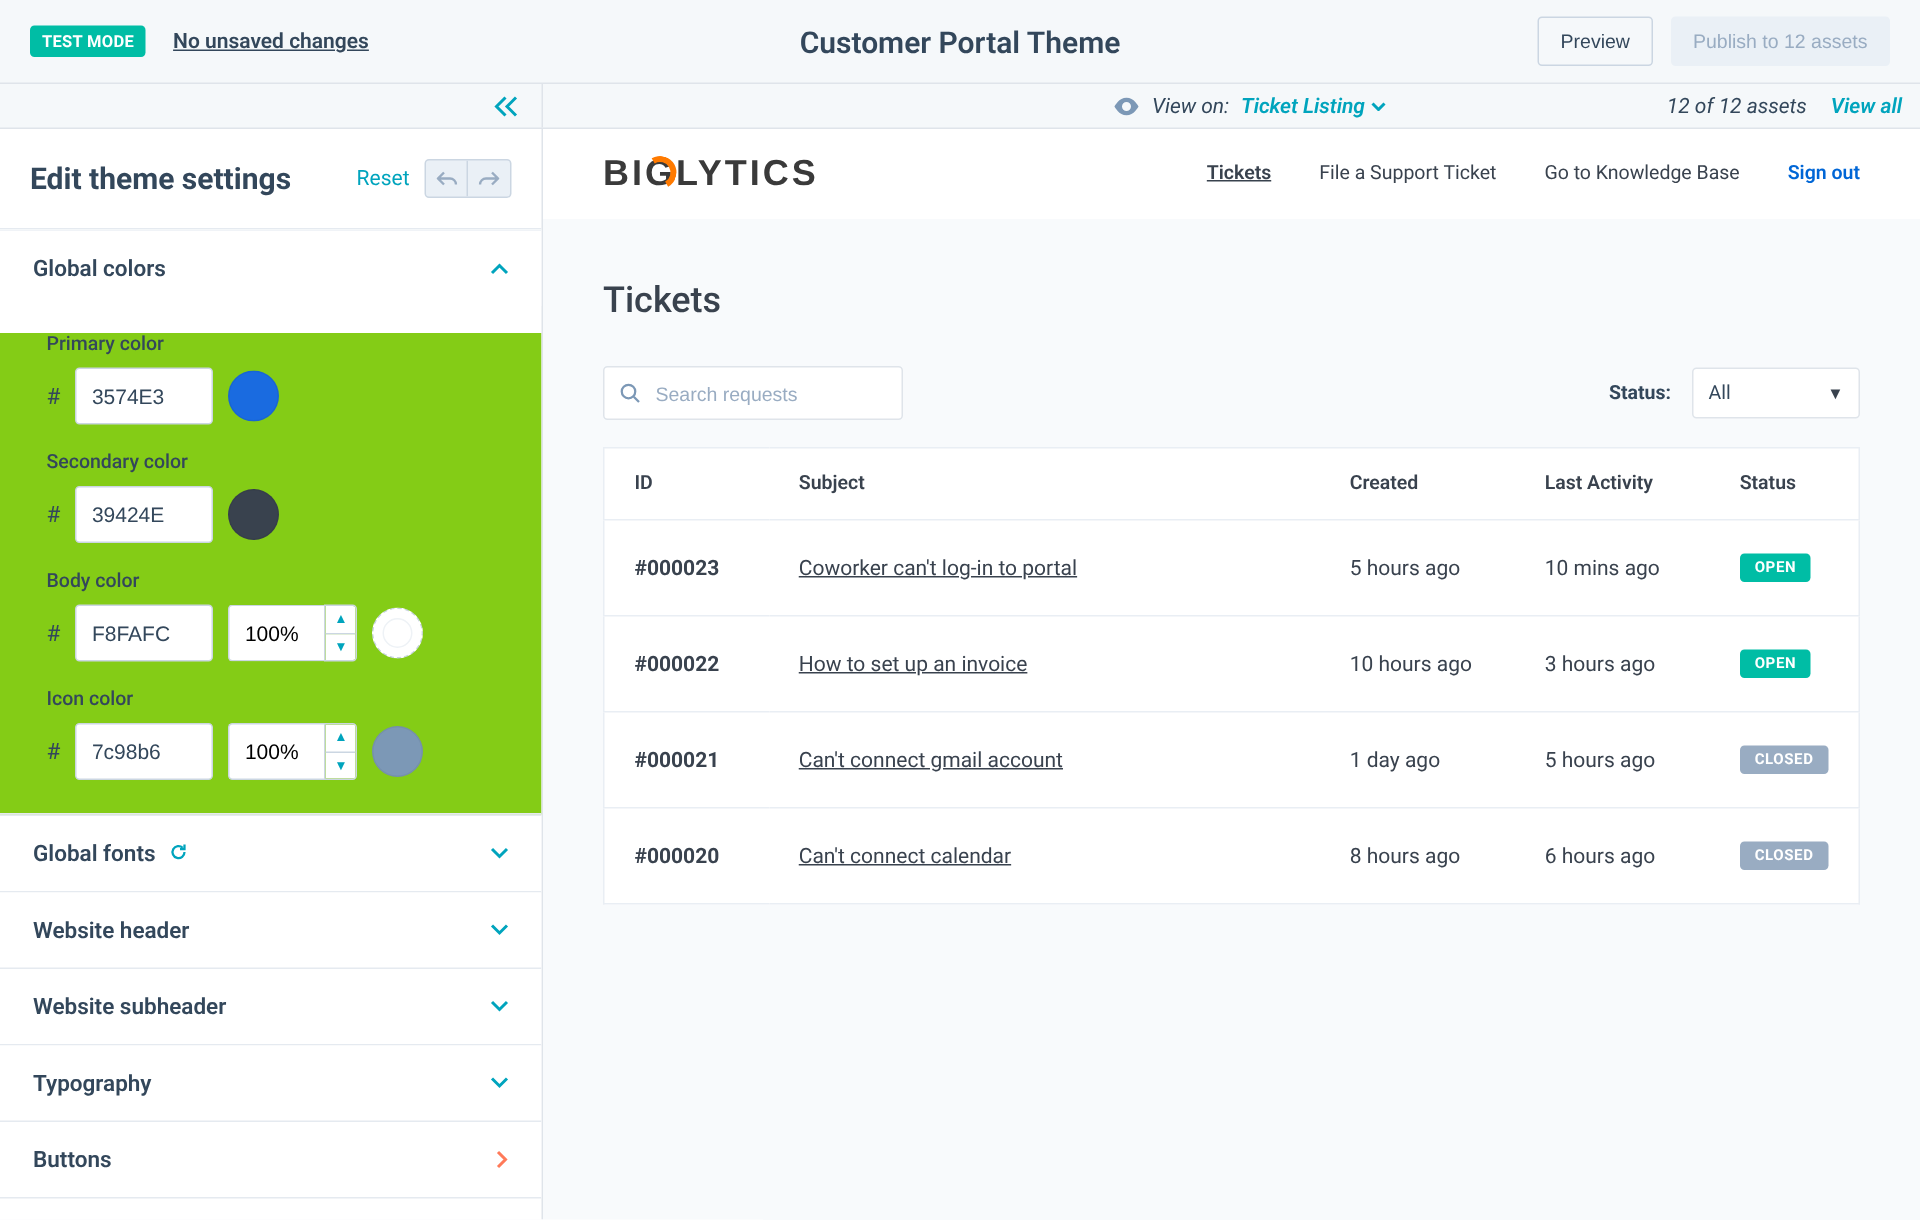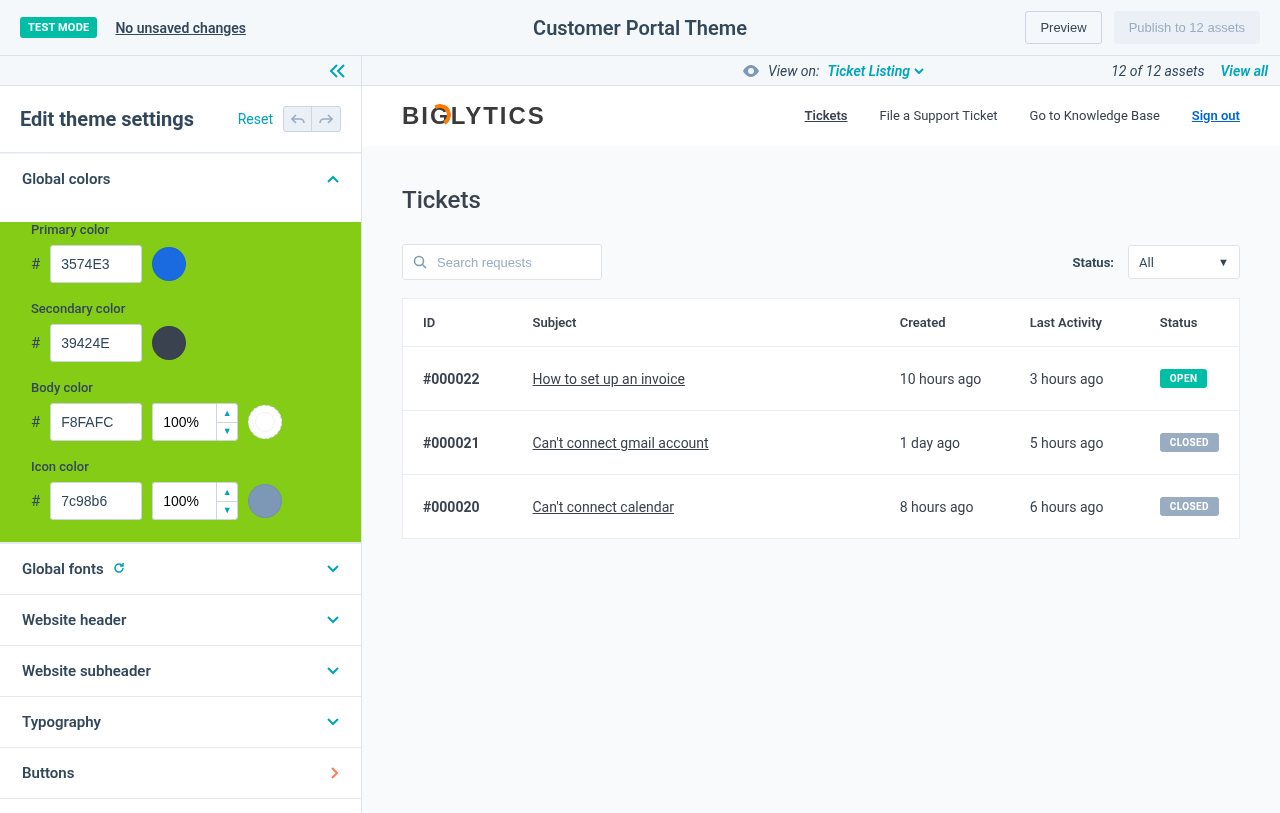--- a/index.html
+++ b/index.html
@@ -67,21 +67,21 @@
   .collapsed-list .section-head { background:#fff; border-bottom:1px solid #e5eaf0; border-top:none; }
 
   
   .pv-header { height:60px; display:flex; align-items:center; padding:0 40px 0 40px; border-bottom:1px solid #fff; }
   .logo { font-family: Arial, sans-serif; font-size:24px; font-weight:800; letter-spacing:2px; color:#3a3a3a; display:flex; align-items:center; }
   .logo .g { color:#3a3a3a; position:relative; }
   .logo .g::before { content:''; position:absolute; left:-1px; top:2px; width:14px; height:14px; border:4px solid transparent; border-top-color:#ff7a00; border-right-color:#ff7a00; border-radius:50%; transform:rotate(15deg); }
   .pv-nav { margin-left:auto; display:flex; gap:32px; font-size:13px; align-items:center; }
   .pv-nav a { color:#39424e; text-decoration:none; cursor:pointer; }
   .pv-nav a.active { text-decoration:underline; font-weight:600; }
-  .pv-nav a.signout { color:#0066d6; text-decoration:underline; font-weight:600; }
+  .pv-nav a.signout { color:#0066d6; font-weight:600; }
 
   .pv-body { background:#f8fafc; padding:40px 40px; min-height:calc(100% - 60px); }
   .pv-h1 { font-size:24px; font-weight:500; color:#39424e; margin:0 0 30px 0; }
 
   .toolbar-row { display:flex; align-items:center; margin-bottom:18px; }
   .search-box { width:200px; height:36px; border:1px solid #dfe4ea; border-radius:3px; background:#fff; display:flex; align-items:center; padding:0 10px; gap:8px; }
   .search-box input { border:none; outline:none; font-size:13px; flex:1; background:transparent; color:#7c98b6; }
   .search-box input::placeholder { color:#99acc2; }
   .mag-icon { color:#7c98b6; }
   .status-filter { margin-left:auto; display:flex; align-items:center; gap:14px; }
@@ -309,20 +309,27 @@
         <thead>
           <tr>
             <th style="width:110px">ID</th>
             <th>Subject</th>
             <th style="width:130px">Created</th>
             <th style="width:130px">Last Activity</th>
             <th style="width:90px">Status</th>
           </tr>
         </thead>
         <tbody id="ticket-rows">
+            <tr>
+              <td class="idcell">#000023</td>
+              <td class="subj"><a>Coworker can't log-in to portal</a></td>
+              <td>5 hours ago</td>
+              <td>10 mins ago</td>
+              <td><span class="pill open">OPEN</span></td>
+            </tr>
             <tr>
               <td class="idcell">#000022</td>
               <td class="subj"><a>How to set up an invoice</a></td>
               <td>10 hours ago</td>
               <td>3 hours ago</td>
               <td><span class="pill open">OPEN</span></td>
             </tr>
             <tr>
               <td class="idcell">#000021</td>
               <td class="subj"><a>Can't connect gmail account</a></td>

